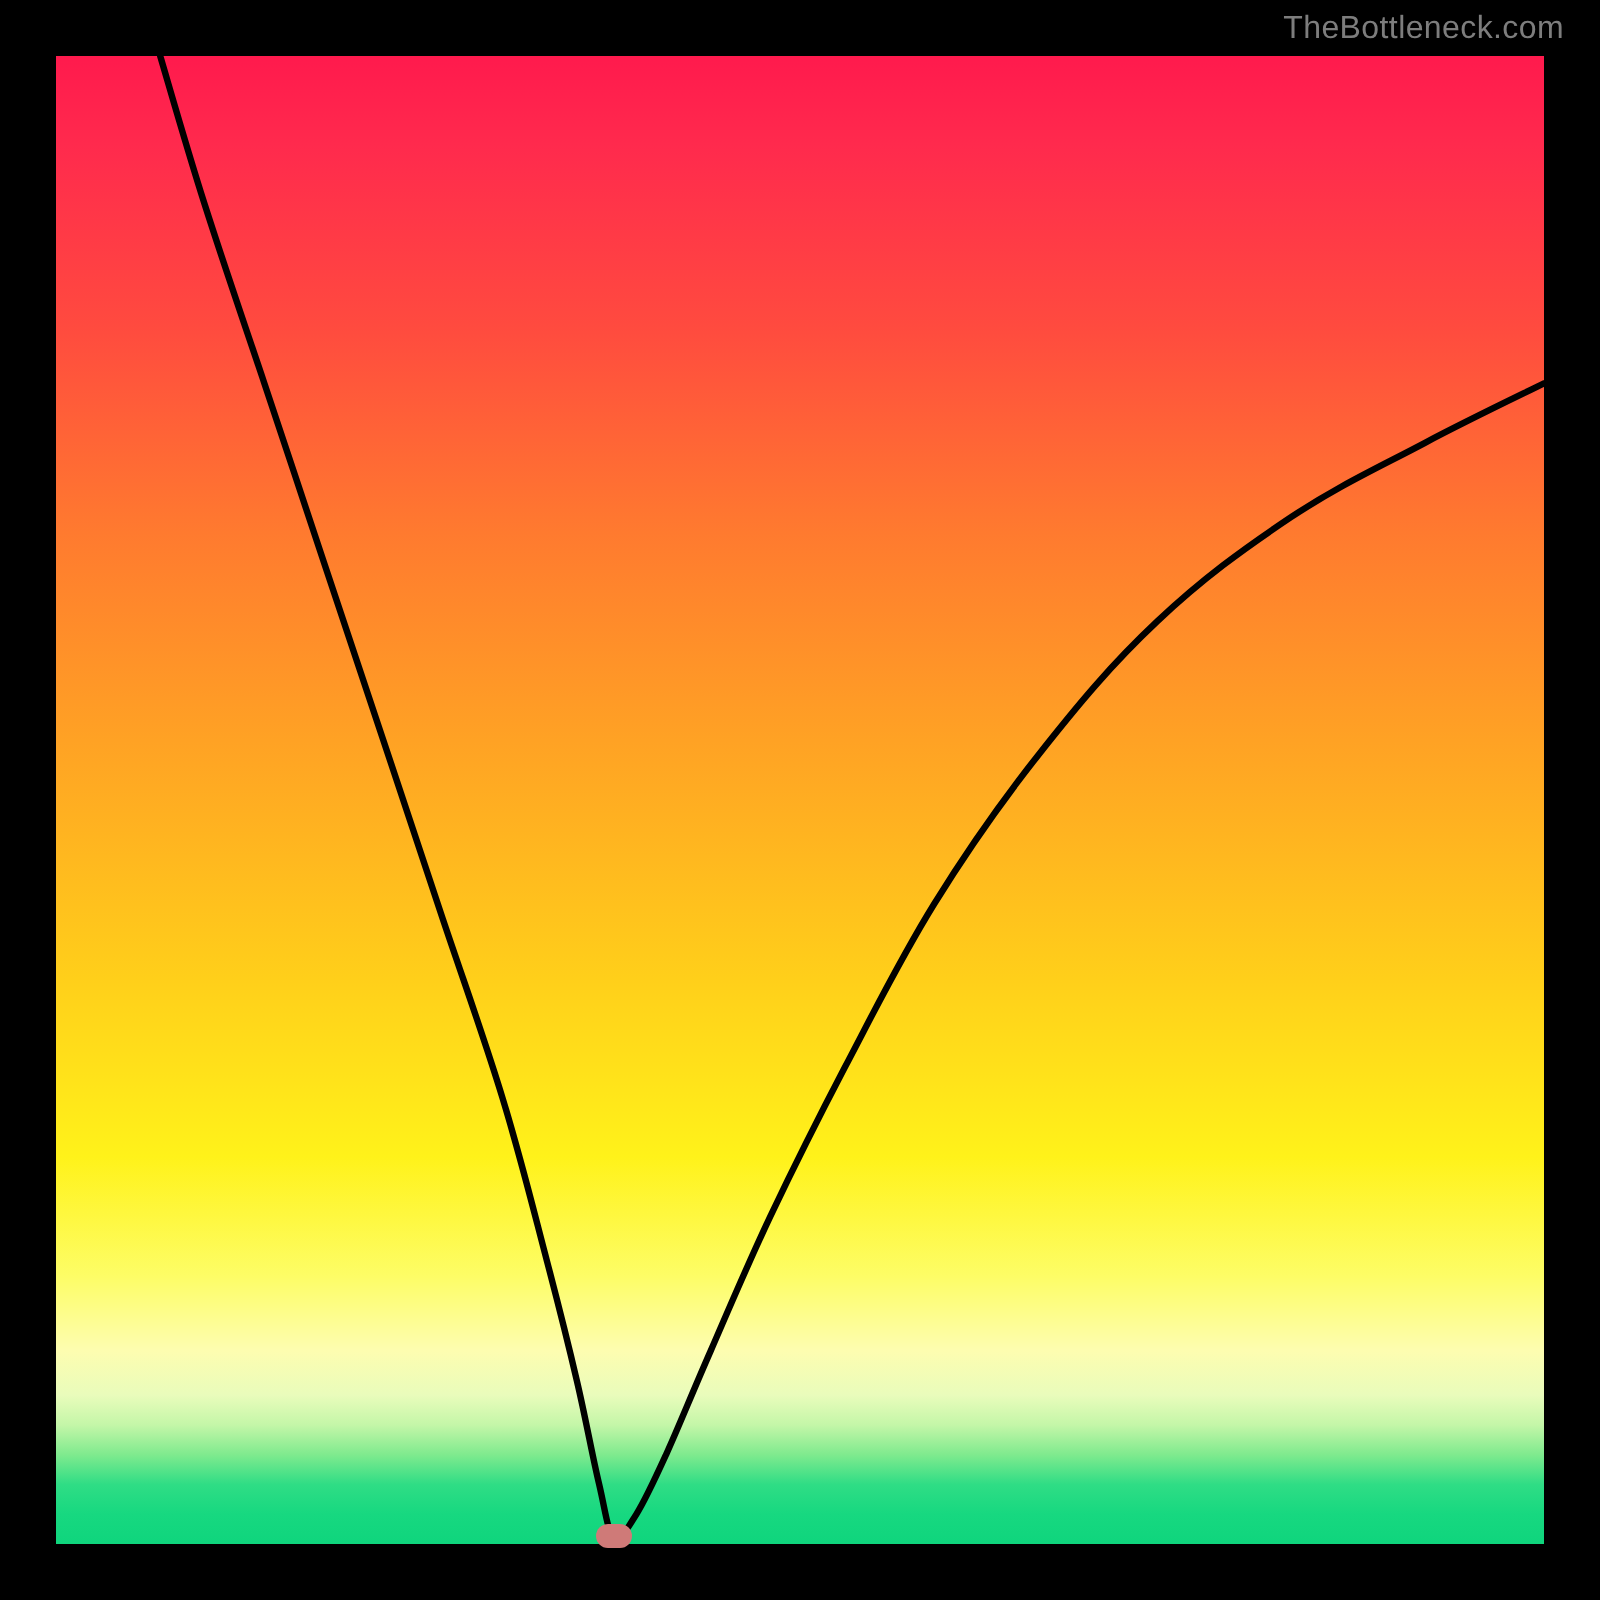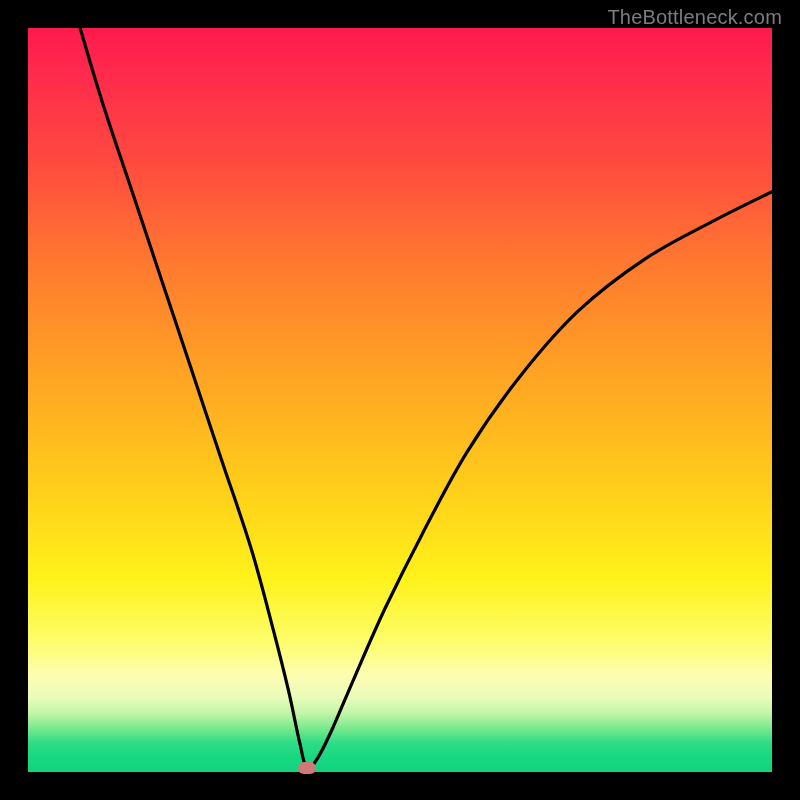--- a/index.html
+++ b/index.html
@@ -39,21 +39,21 @@
       #2fdd85 96%,
       #17d880 98%,
       #0fd57d 100%
     );
   }
   .watermark {
     position: absolute;
     top: 6px;
     right: 18px;
     color: #7d7d7d;
-    font-size: 20px;
+    font-size: 16px;
     letter-spacing: 0.2px;
     user-select: none;
   }
   svg.curve {
     position: absolute;
     inset: 0;
     width: 100%;
     height: 100%;
     overflow: visible;
   }

